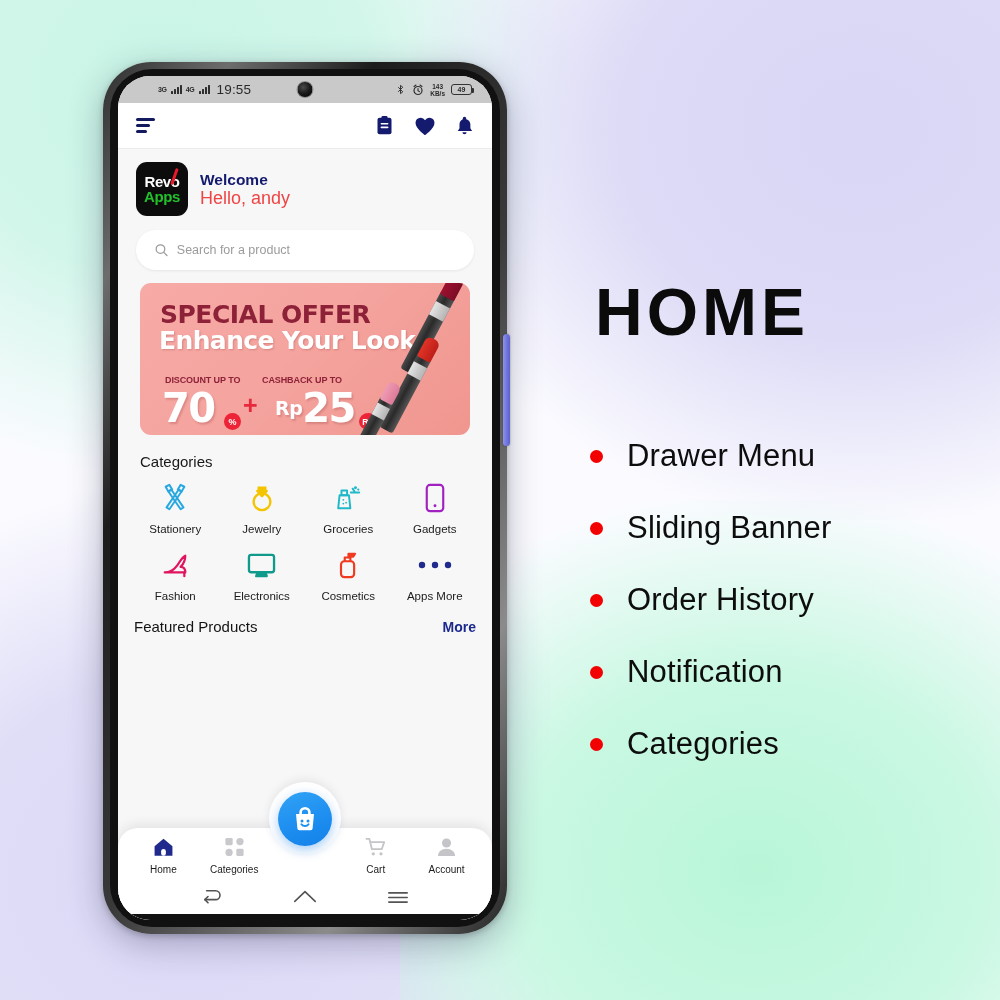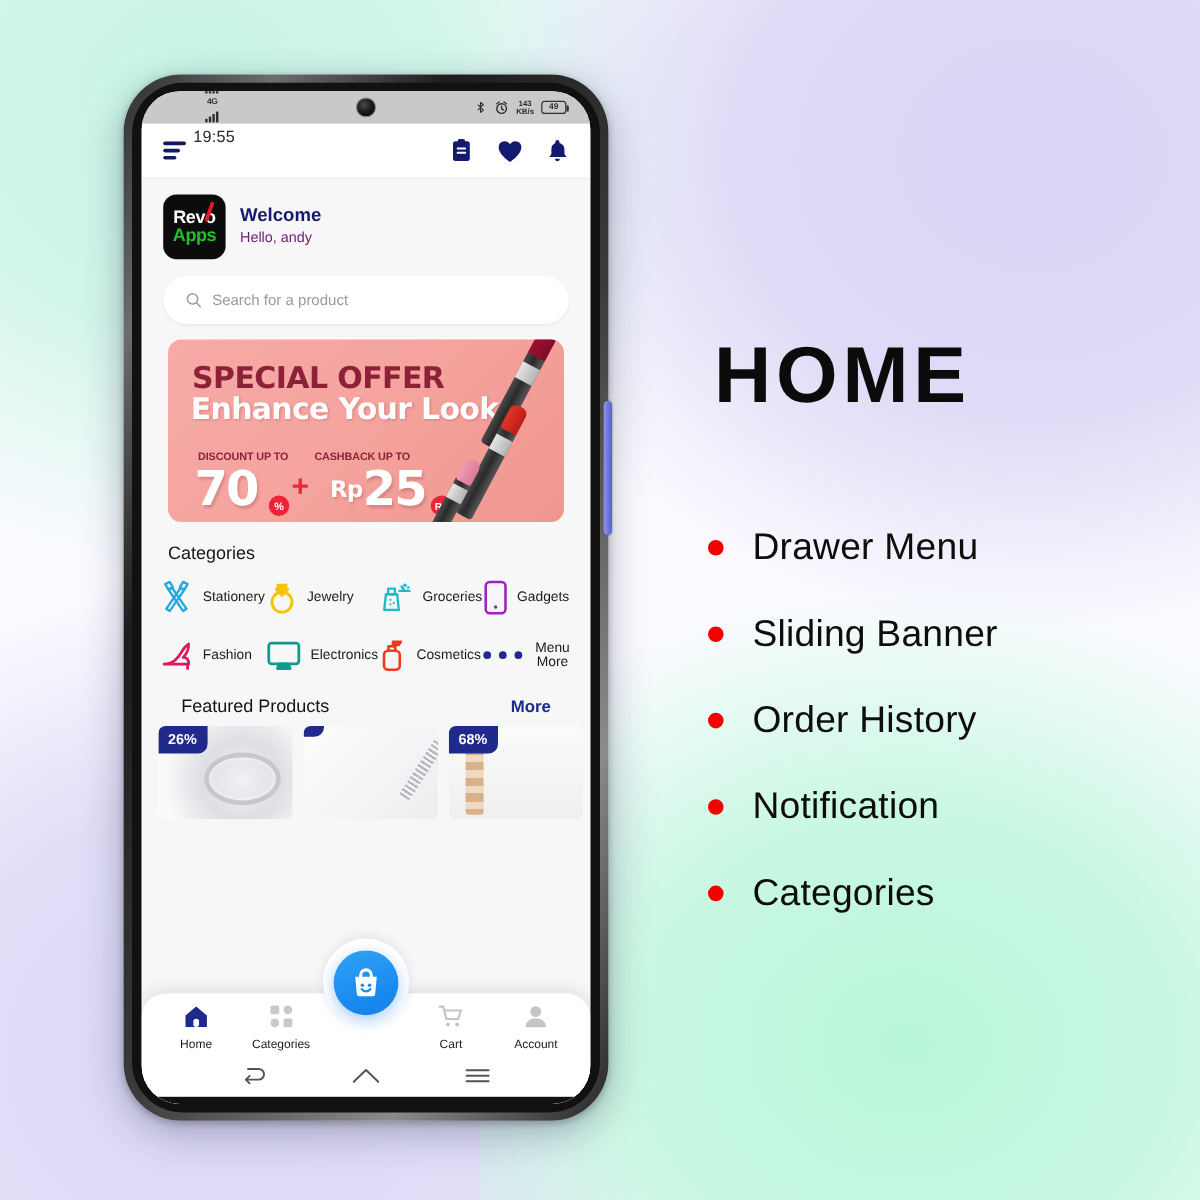--- a/index.html
+++ b/index.html
@@ -59,21 +59,21 @@
     background: linear-gradient(90deg,#8f93e8 0%,#6d72dc 60%,#5a60cf 100%);
     box-shadow: 0 0 2px rgba(0,0,0,.35);
   }
 
   
   #status-bar {
     position: relative; height: 27px; background: #c9c9c9;
     display: flex; align-items: center; padding: 0 12px;
     font-size: 11.5px; color: #2a2a2a;
   }
-  .sb-left { display: flex; align-items: center; gap: 4px; margin-left: 28px; flex-direction: column; }
+  .sb-left { display: flex; align-items: center; gap: 4px; margin-left: 28px; }
   .sb-right { display: flex; align-items: center; gap: 6px; margin-left: auto; margin-right: 8px; }
   .sig { display: flex; align-items: flex-end; gap: 1px; height: 9px; }
   .sig i { display: block; width: 2px; background: #2f2f2f; border-radius: .5px; }
   .sig i:nth-child(1){height:3px} .sig i:nth-child(2){height:5px}
   .sig i:nth-child(3){height:7px} .sig i:nth-child(4){height:9px}
   .net-label { font-size: 7px; font-weight: 700; vertical-align: super; letter-spacing: -.3px;}
   .sb-time { font-size: 13.5px; font-weight: 500; letter-spacing: .2px; margin-left: 3px;}
   .kbs { font-size: 6.5px; line-height: 7px; text-align: center; font-weight: 700;}
   #battery {
     border: 1.2px solid #333; border-radius: 3px; width: 21px; height: 11px;
@@ -113,21 +113,21 @@
     position: relative; display: flex; flex-direction: column;
     align-items: center; justify-content: center; flex: 0 0 auto;
   }
   #brand-logo .l1 { color:#fff; font-size: 15px; font-weight: 800; line-height: 15px; letter-spacing:-.4px;}
   #brand-logo .l2 { color:#22c02a; font-size: 15px; font-weight: 800; line-height: 16px; letter-spacing:-.4px;}
   #brand-logo .slash {
     position: absolute; right: 12px; top: 6px; width: 3px; height: 17px;
     background: #e8192c; transform: rotate(19deg); border-radius: 1px;
   }
   #welcome-title { color: #141a6e; font-size: 15.5px; font-weight: 700; line-height: 19px; }
-  #welcome-sub { color: #701a75; font-size: 12px; line-height: 19px; }
+  #welcome-sub { color: #ef4444; font-size: 18px; line-height: 19px; }
 
   #search-box {
     margin: 6px 18px 0; height: 40px; background: #fff; border-radius: 22px;
     display: flex; align-items: center; gap: 8px; padding: 0 18px;
     box-shadow: 0 1px 3px rgba(0,0,0,.07);
     justify-content: flex-end;
   }
   #search-input {
     border: 0; outline: 0; background: transparent; font-size: 12.5px;
     color: #555; width: 100%; font-family: "Liberation Sans", sans-serif;
@@ -188,26 +188,26 @@
           background: linear-gradient(90deg,#ef9bb3,#dd7b99); }
   #lip3 .band { position:absolute; top:8px; left:0; width:14px; height:13px;
           background: linear-gradient(90deg,#e4e4e4,#b4b4b4); }
 
   
   #cat-title { margin: 18px 0 0 22px; font-size: 15px; color: #181818; }
   #cat-grid {
     margin: 10px 14px 0; display: grid; grid-template-columns: repeat(4,1fr);
     row-gap: 12px;
   }
-  .cat-cell { display:flex; align-items: center; gap: 7px; cursor: pointer; text-align: center; }
+  .cat-cell { display:flex; flex-direction: column; align-items: center; gap: 7px; cursor: pointer; }
   .cat-icon { height: 36px; display: flex; align-items: center; justify-content: center; }
   .cat-label { font-size: 11.5px; color: #1b1b1b; }
 
   
-  #feat-row { display: flex; align-items: flex-start; padding: 16px 33px 0; }
+  #feat-row { display: flex; align-items: center; padding: 16px 16px 0; }
   #feat-title { font-size: 15px; color: #141414; }
   #feat-more { margin-left: auto; font-size: 14px; color: #1c2a8c; font-weight: 600; cursor:pointer;}
   #prod-row { display: flex; gap: 9px; padding: 8px 14px 0; }
   .prod-card {
     width: 112px; height: 78px; background: #fff; border-radius: 6px;
     position: relative; overflow: hidden; flex: 0 0 auto;
   }
   .badge {
     position: absolute; left: 0; top: 0; background: #1f2a8c; color: #fff;
     font-size: 12px; font-weight: 600; padding: 4px 9px 5px 8px; border-radius: 0 0 8px 0;
@@ -497,41 +497,27 @@
         </div>
 
         <div class="cat-cell">
           <span class="cat-icon">
             <svg width="34" height="10" viewBox="0 0 34 10">
               <circle cx="4" cy="5" r="3.2" fill="#1f2a8c"></circle>
               <circle cx="17" cy="5" r="3.2" fill="#1f2a8c"></circle>
               <circle cx="30" cy="5" r="3.2" fill="#1f2a8c"></circle>
             </svg>
           </span>
-          <span class="cat-label">Menu More</span>
+          <span class="cat-label">Apps More</span>
         </div>
       </div>
 
       <div id="feat-row">
         <div id="feat-title">Featured Products</div>
         <div id="feat-more">More</div>
-      </div>
-      <div id="prod-row">
-        <div class="prod-card">
-          <div class="prod-img pi-1"></div>
-          <div class="badge">26%</div>
-        </div>
-        <div class="prod-card">
-          <div class="prod-img pi-2"></div>
-          <div class="badge"></div>
-        </div>
-        <div class="prod-card">
-          <div class="prod-img pi-3"></div>
-          <div class="badge">68%</div>
-        </div>
       </div>
 
       <div id="fab-halo"></div>
       <div id="fab">
         <svg width="28" height="28" viewBox="0 0 28 28">
           <path d="M5 9h18l-1.4 14.5a2 2 0 0 1-2 1.8H8.4a2 2 0 0 1-2-1.8z" fill="#fff"></path>
           <path d="M9.6 10.5V7.6a4.4 4.4 0 0 1 8.8 0v2.9" fill="none" stroke="#fff" stroke-width="2.6" stroke-linecap="round"></path>
           <circle cx="11" cy="16" r="1.5" fill="#1e8ef0"></circle>
           <circle cx="17" cy="16" r="1.5" fill="#1e8ef0"></circle>
           <path d="M10.4 19.2a4.4 4.4 0 0 0 7.2 0" fill="none" stroke="#1e8ef0" stroke-width="1.9" stroke-linecap="round"></path>

